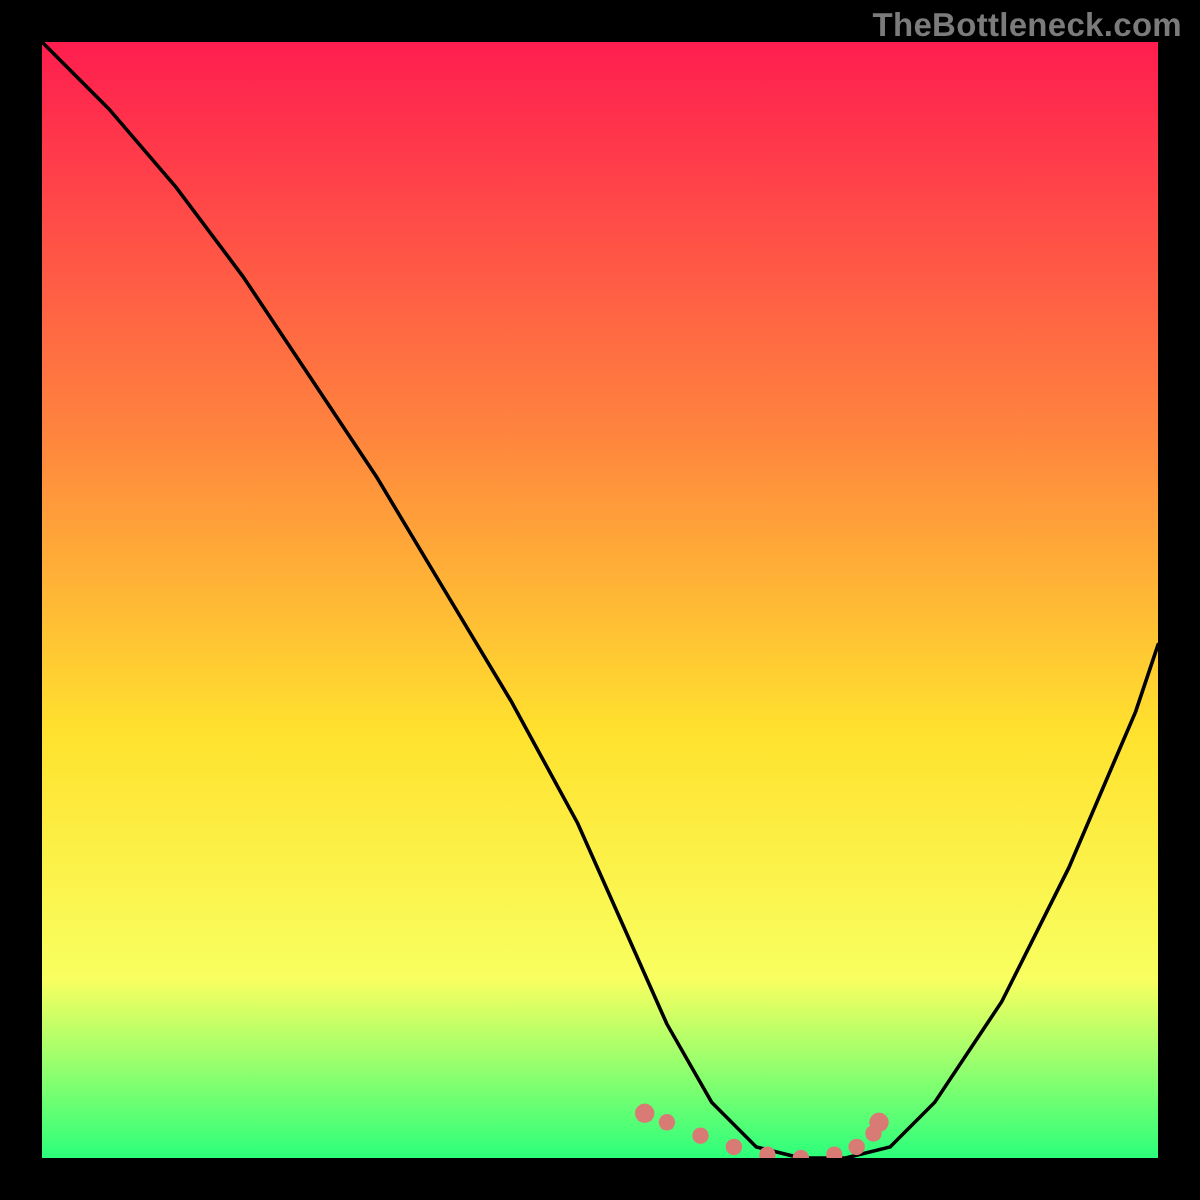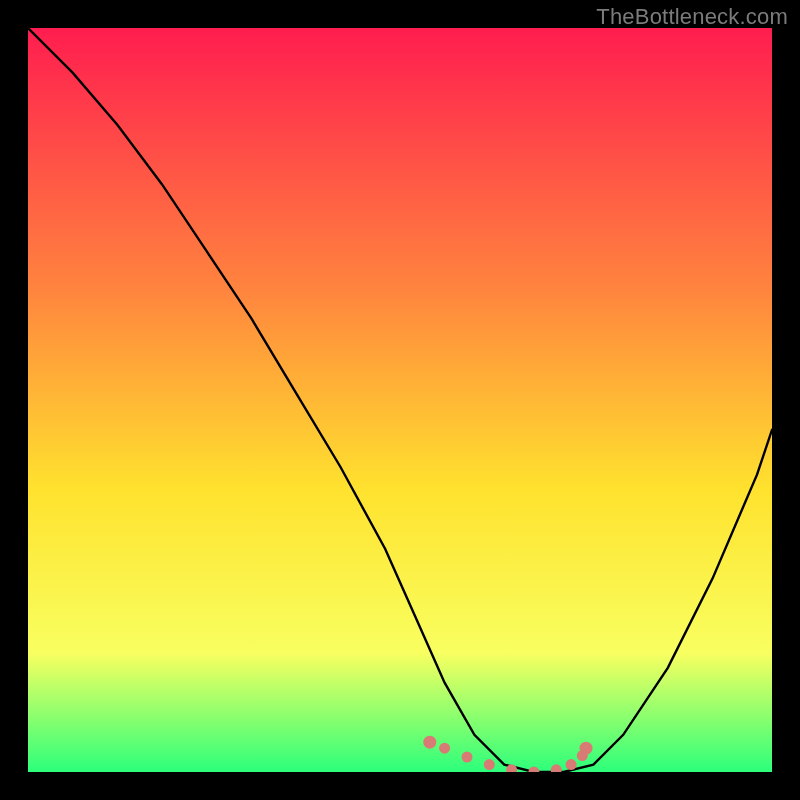--- a/index.html
+++ b/index.html
@@ -16,21 +16,21 @@
     width: 800px;
     height: 800px;
     background: #000;
   }
   .watermark {
     position: absolute;
     top: 4px;
     right: 12px;
     color: #7b7b7b;
     font-size: 22px;
-    font-weight: 400;
+    font-weight: 700;
     letter-spacing: 0.2px;
     user-select: none;
   }
   .plot {
     position: absolute;
     left: 28px;
     top: 28px;
     width: 744px;
     height: 744px;
   }

